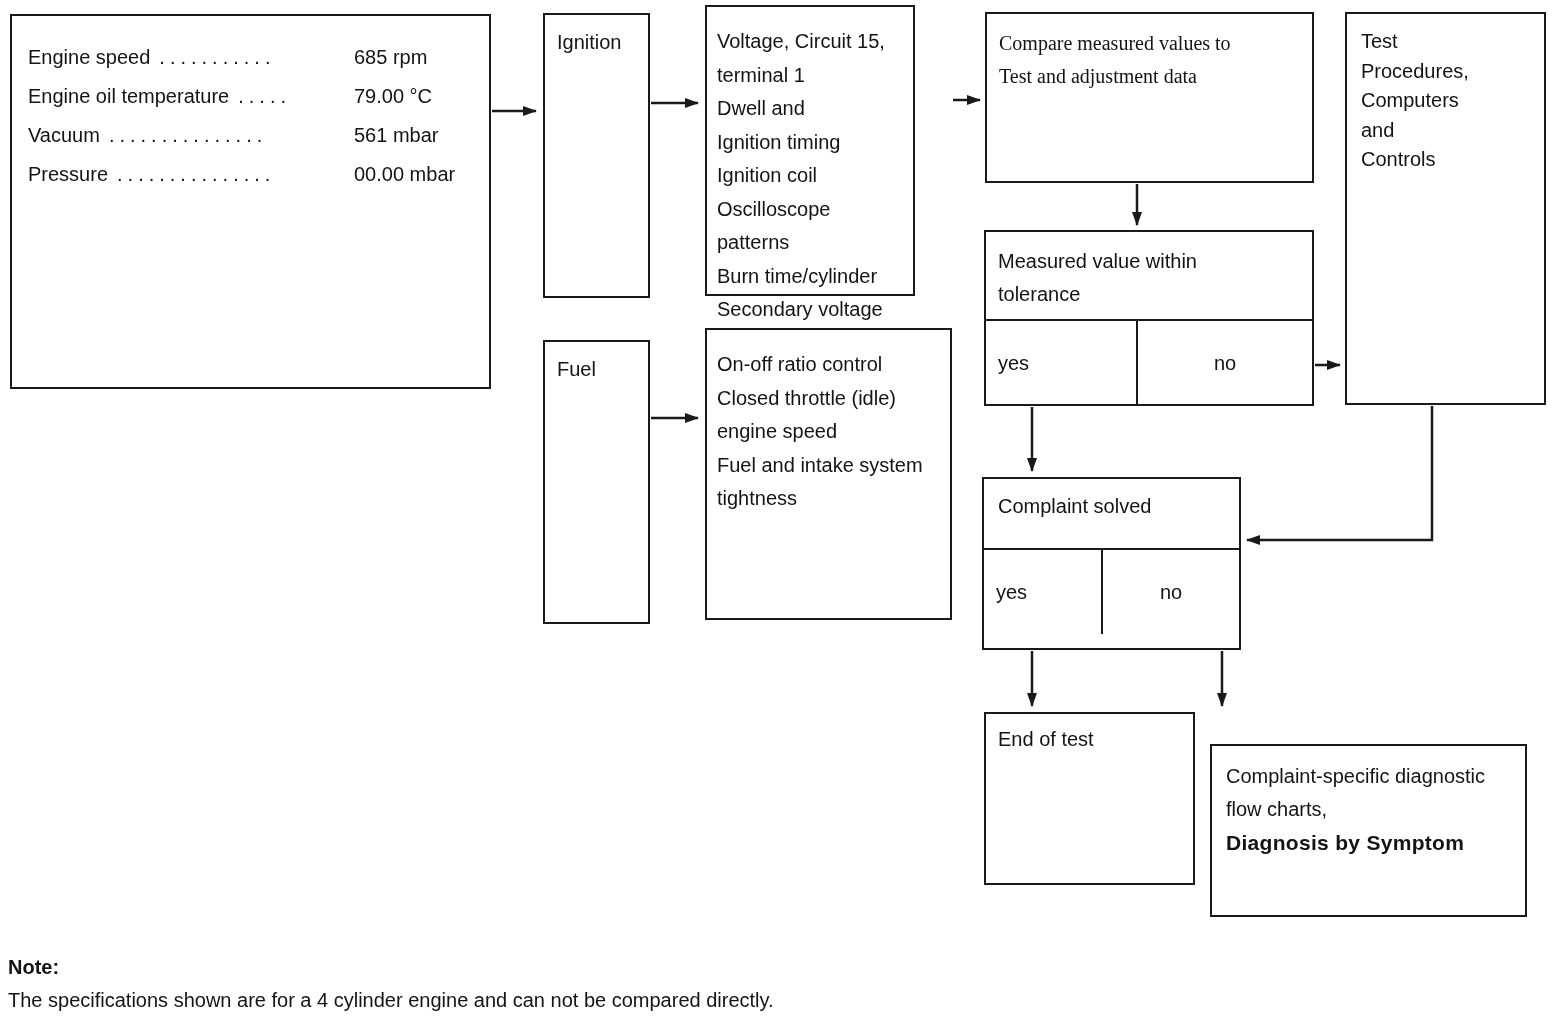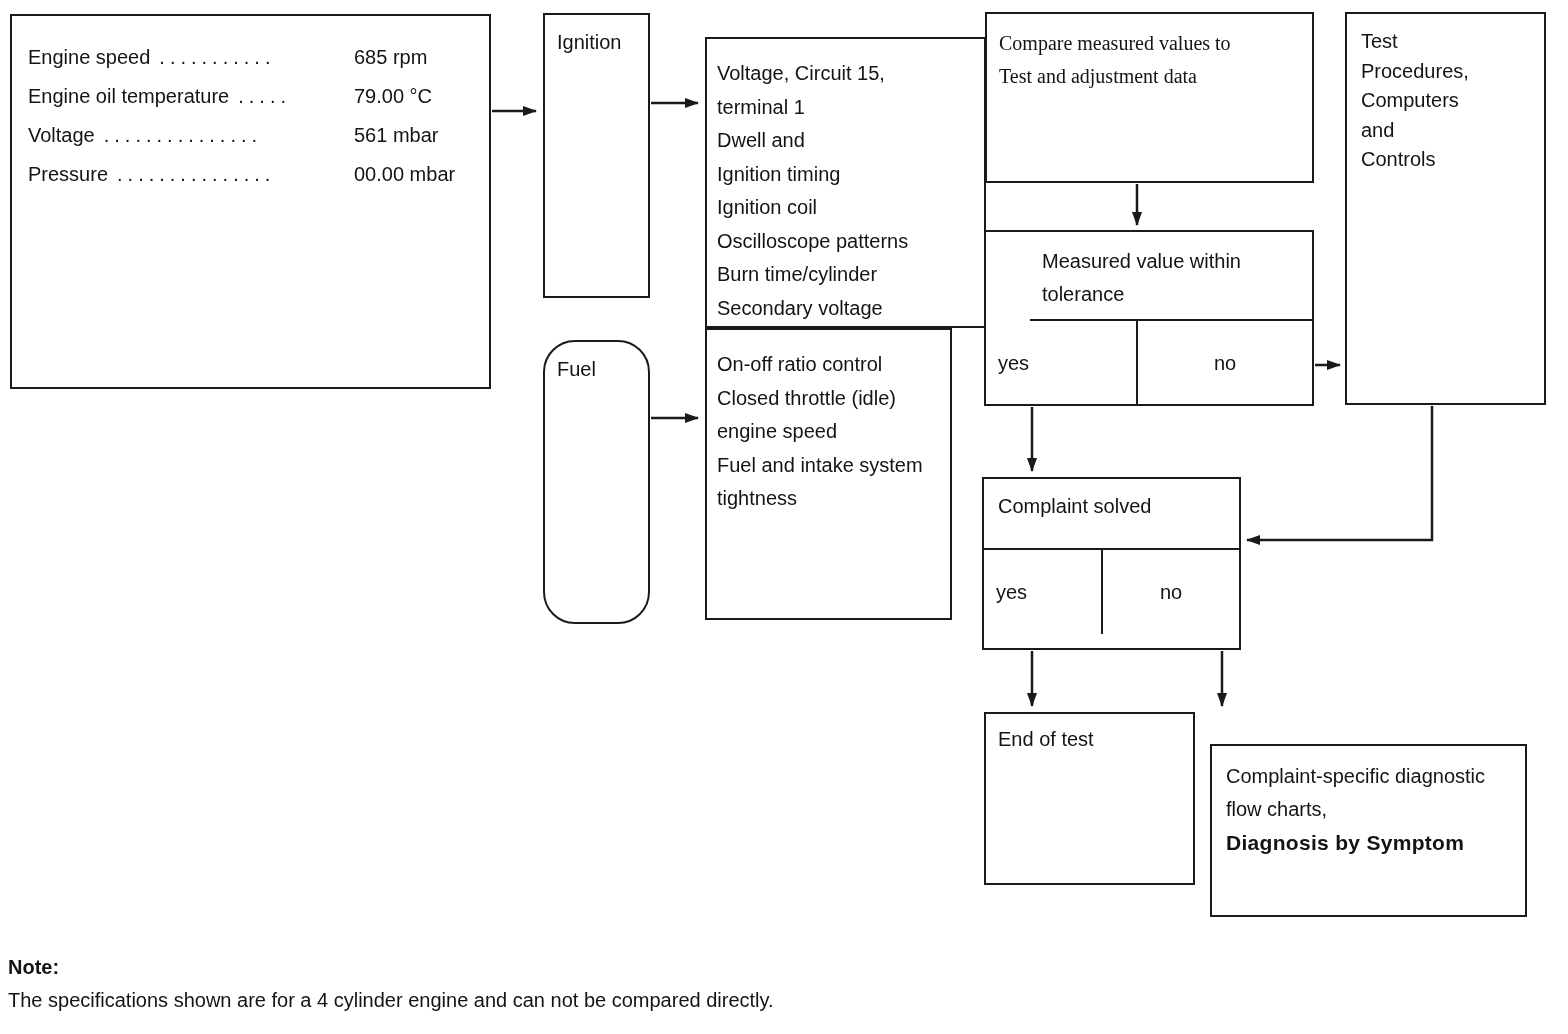--- a/index.html
+++ b/index.html
@@ -10,30 +10,30 @@
   .box { position: absolute; border: 2px solid #1a1a1a; background: #ffffff; }
 
   
   .readings { left: 10px; top: 14px; width: 481px; height: 375px; padding: 22px 12px 0 16px; font-size: 20px; }
   .reading-row { display: grid; grid-template-columns: 326px 1fr; height: 39px; align-items: center; white-space: nowrap; }
   .reading-label-cell { overflow: hidden; }
   .dots { letter-spacing: 5px; margin-left: 9px; color: #141414; }
 
   
   .ignbox { left: 543px; top: 13px; width: 107px; height: 285px; padding: 16px 16px 0 12px; font-size: 20px; }
-  .fuelbox { left: 543px; top: 340px; width: 107px; height: 284px; padding: 16px 8px 0 12px; font-size: 20px; border-radius: 32px; }
+  .fuelbox { left: 543px; top: 340px; width: 107px; height: 284px; padding: 16px 8px 0 12px; font-size: 20px; }
 
   
-  .igndetails { left: 705px; top: 5px; width: 281px; height: 291px; padding: 18px 6px 0 10px; font-size: 20px; line-height: 33.5px; margin-top: 32px; }
+  .igndetails { left: 705px; top: 5px; width: 210px; height: 291px; padding: 18px 6px 0 10px; font-size: 20px; line-height: 33.5px; }
   .fueldetails { left: 705px; top: 328px; width: 247px; height: 292px; padding: 18px 6px 0 10px; font-size: 20px; line-height: 33.5px; }
 
   .compare { left: 985px; top: 12px; width: 329px; height: 171px; padding: 13px 10px 0 12px; font-size: 20px; line-height: 33px; font-family: Liberation Serif, serif; }
 
   .tolerance { left: 984px; top: 230px; width: 330px; height: 176px; font-size: 20px; }
-  .tol-head { height: 89px; padding: 13px 10px 0 12px; line-height: 33px; border-bottom: 2px solid #1a1a1a; margin-left: 44px; }
+  .tol-head { height: 89px; padding: 13px 10px 0 12px; line-height: 33px; border-bottom: 2px solid #1a1a1a; }
   .tol-cells { display: flex; height: 85px; }
   .tol-yes { width: 152px; border-right: 2px solid #1a1a1a; display: flex; align-items: center; padding-left: 12px; }
   .tol-no { flex: 1; display: flex; align-items: center; justify-content: center; }
 
   .testproc { left: 1345px; top: 12px; width: 201px; height: 393px; padding: 13px 10px 15px 14px; font-size: 20px; line-height: 29.5px; }
 
   .complaint { left: 982px; top: 477px; width: 259px; height: 173px; font-size: 20px; }
   .comp-head { height: 71px; padding: 16px 10px 0 14px; border-bottom: 2px solid #1a1a1a; }
   .comp-cells { display: flex; height: 84px; }
   .comp-yes { width: 119px; border-right: 2px solid #1a1a1a; display: flex; align-items: center; padding-left: 12px; }
@@ -72,21 +72,21 @@
   <div class="box readings">
     <div class="reading-row">
       <span class="reading-label-cell"><span>Engine speed</span><span class="dots">...........</span></span>
       <span class="reading-value">685 rpm</span>
     </div>
     <div class="reading-row">
       <span class="reading-label-cell"><span>Engine oil temperature</span><span class="dots">.....</span></span>
       <span class="reading-value">79.00 °C</span>
     </div>
     <div class="reading-row">
-      <span class="reading-label-cell"><span>Voltage</span><span class="dots">...............</span></span>
+      <span class="reading-label-cell"><span>Vacuum</span><span class="dots">...............</span></span>
       <span class="reading-value">561 mbar</span>
     </div>
     <div class="reading-row">
       <span class="reading-label-cell"><span>Pressure</span><span class="dots">...............</span></span>
       <span class="reading-value">00.00 mbar</span>
     </div>
   </div>
 
   <div class="box ignbox">
     <span>Ignition</span>

